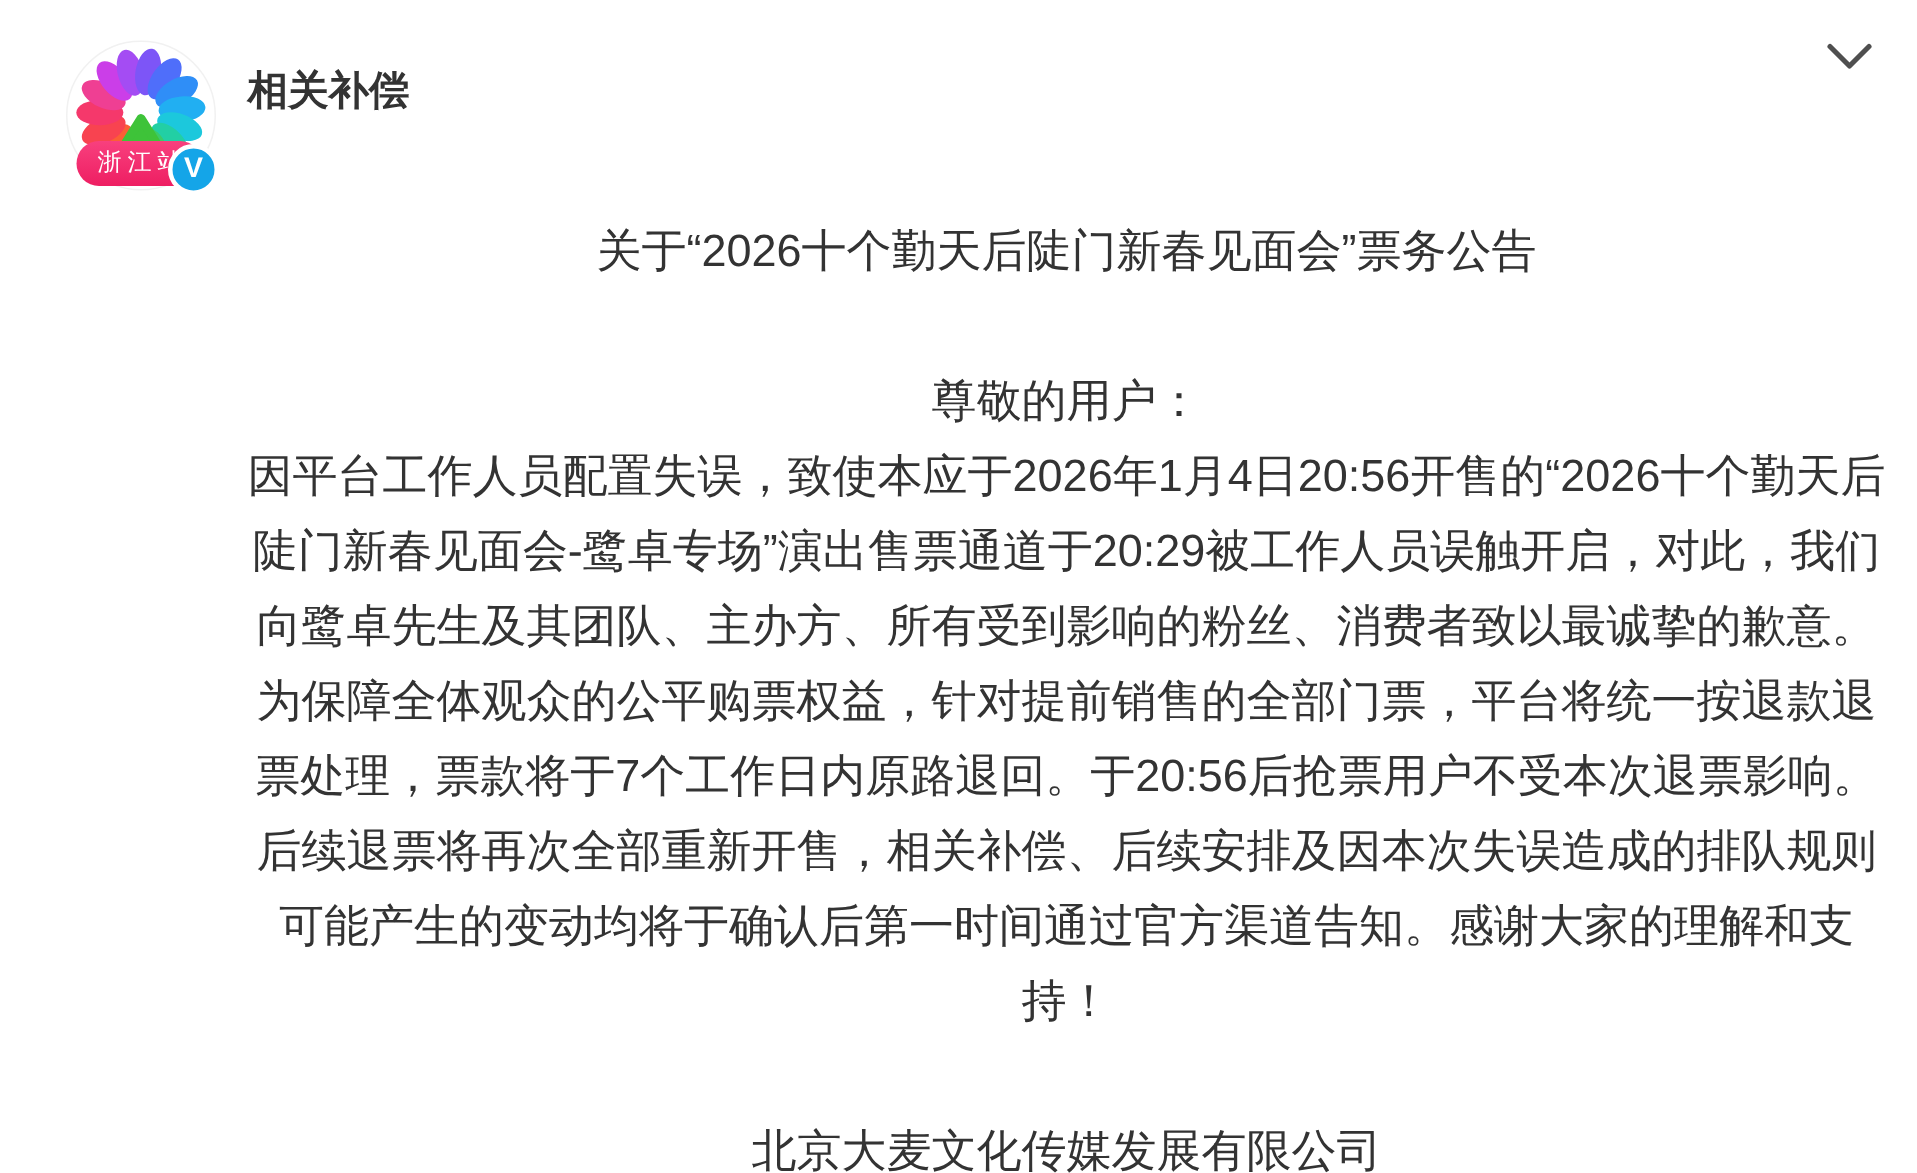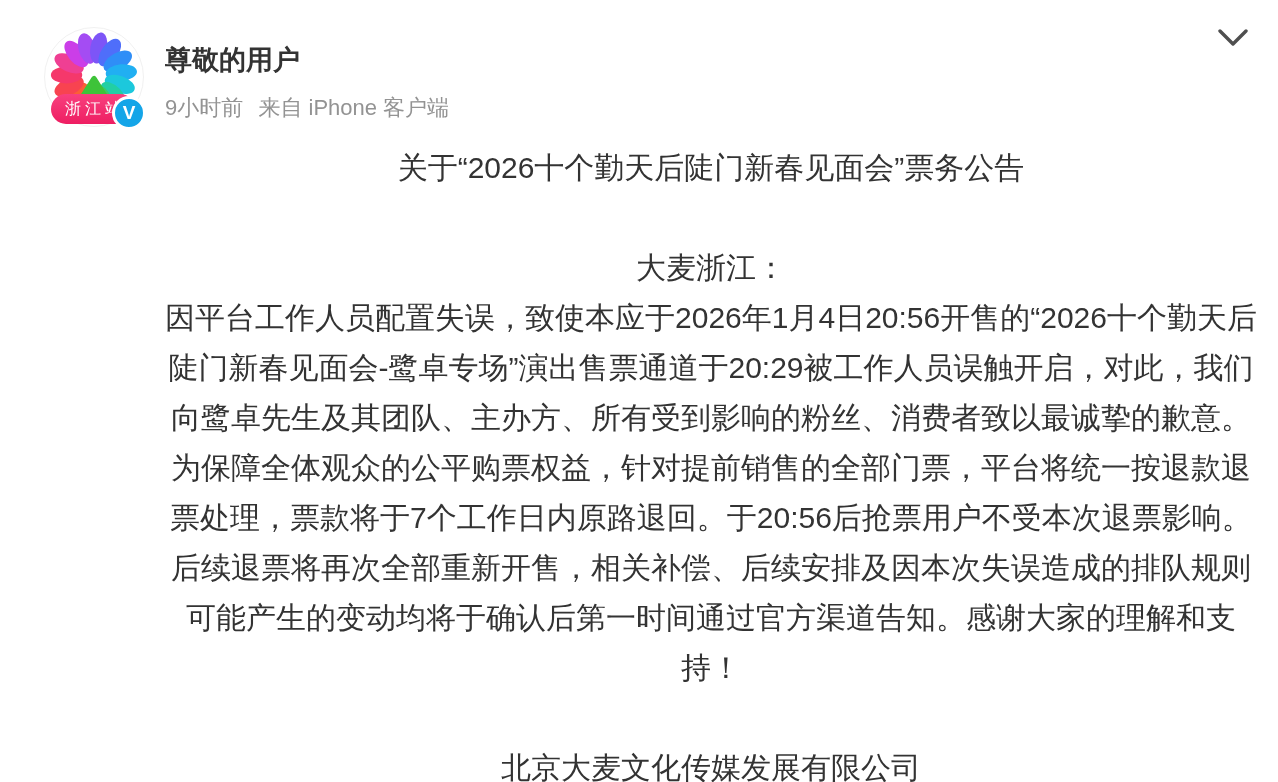--- a/index.html
+++ b/index.html
@@ -163,35 +163,31 @@
             </g>
         </g>
 
         <path d="M50 52 L35.5 75 L64.5 75 Z" fill="#3ec339" stroke="#3ec339" stroke-width="6" stroke-linejoin="round"></path>
       </svg>
     </div>
     <div class="station-badge">浙江站</div>
     <div class="v-badge">V</div>
   </div>
 
-  <div class="author-name">尊敬的用户</div>
-  <div class="meta-line">
-    <span class="meta-time">9小时前</span>
-    <span class="meta-source">来自 iPhone 客户端</span>
-  </div>
+  <div class="author-name">相关补偿</div>
 
   <div class="chevron">
     <svg width="30" height="20" viewBox="0 0 30 20">
       <polyline points="2,3 15,16 28,3" fill="none" stroke="#4f4f4f" stroke-width="3.4" stroke-linecap="round" stroke-linejoin="round"></polyline>
     </svg>
   </div>
 
   <div class="content">
     <p>关于“2026十个勤天后陡门新春见面会”票务公告</p>
     <p class="blank-line"></p>
-    <p>大麦浙江：</p>
+    <p>尊敬的用户：</p>
     <p>因平台工作人员配置失误，致使本应于2026年1月4日20:56开售的“2026十个勤天后陡门新春见面会-鹭卓专场”演出售票通道于20:29被工作人员误触开启，对此，我们向鹭卓先生及其团队、主办方、所有受到影响的粉丝、消费者致以最诚挚的歉意。为保障全体观众的公平购票权益，针对提前销售的全部门票，平台将统一按退款退票处理，票款将于7个工作日内原路退回。于20:56后抢票用户不受本次退票影响。后续退票将再次全部重新开售，相关补偿、后续安排及因本次失误造成的排队规则可能产生的变动均将于确认后第一时间通过官方渠道告知。感谢大家的理解和支持！</p>
     <p class="blank-line"></p>
     <p>北京大麦文化传媒发展有限公司</p>
 
   </div>
 
 </div>
 
 </body></html>

